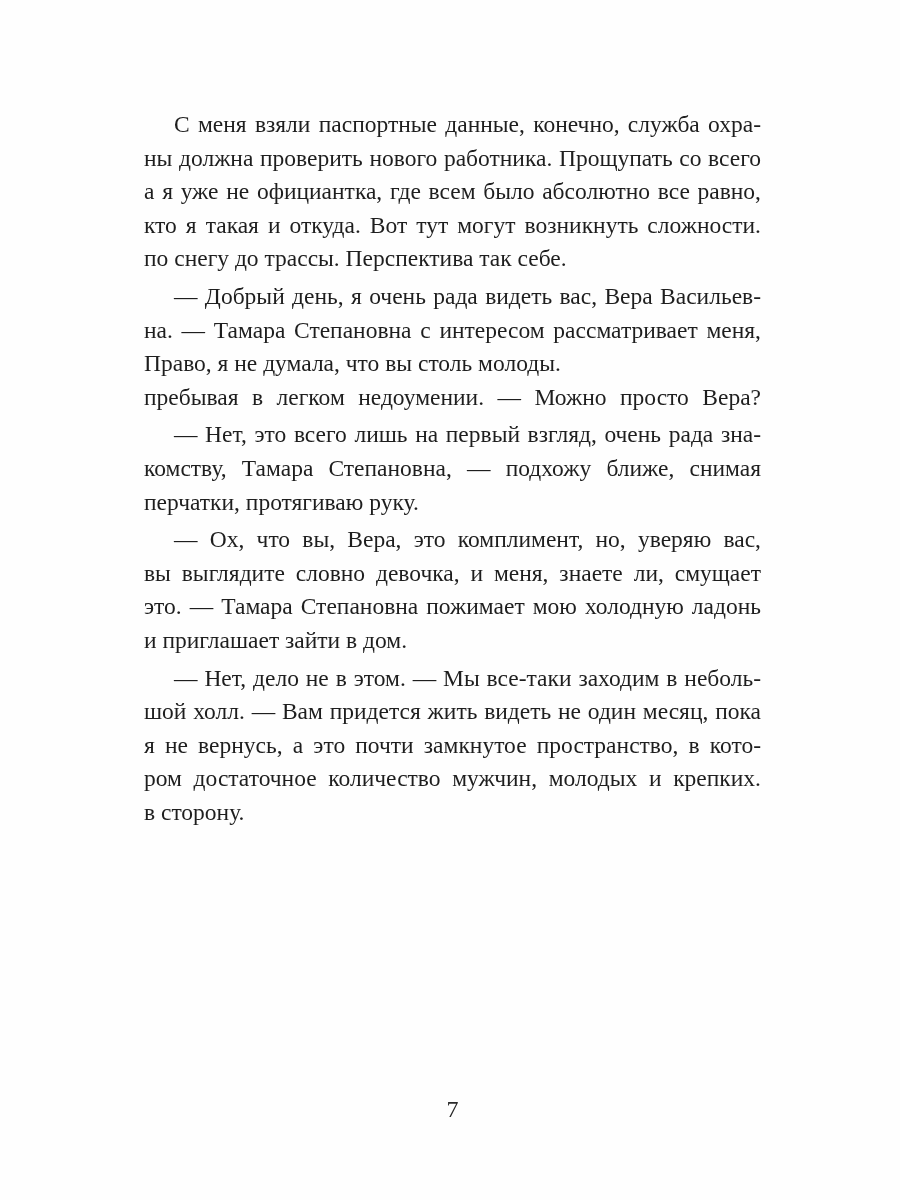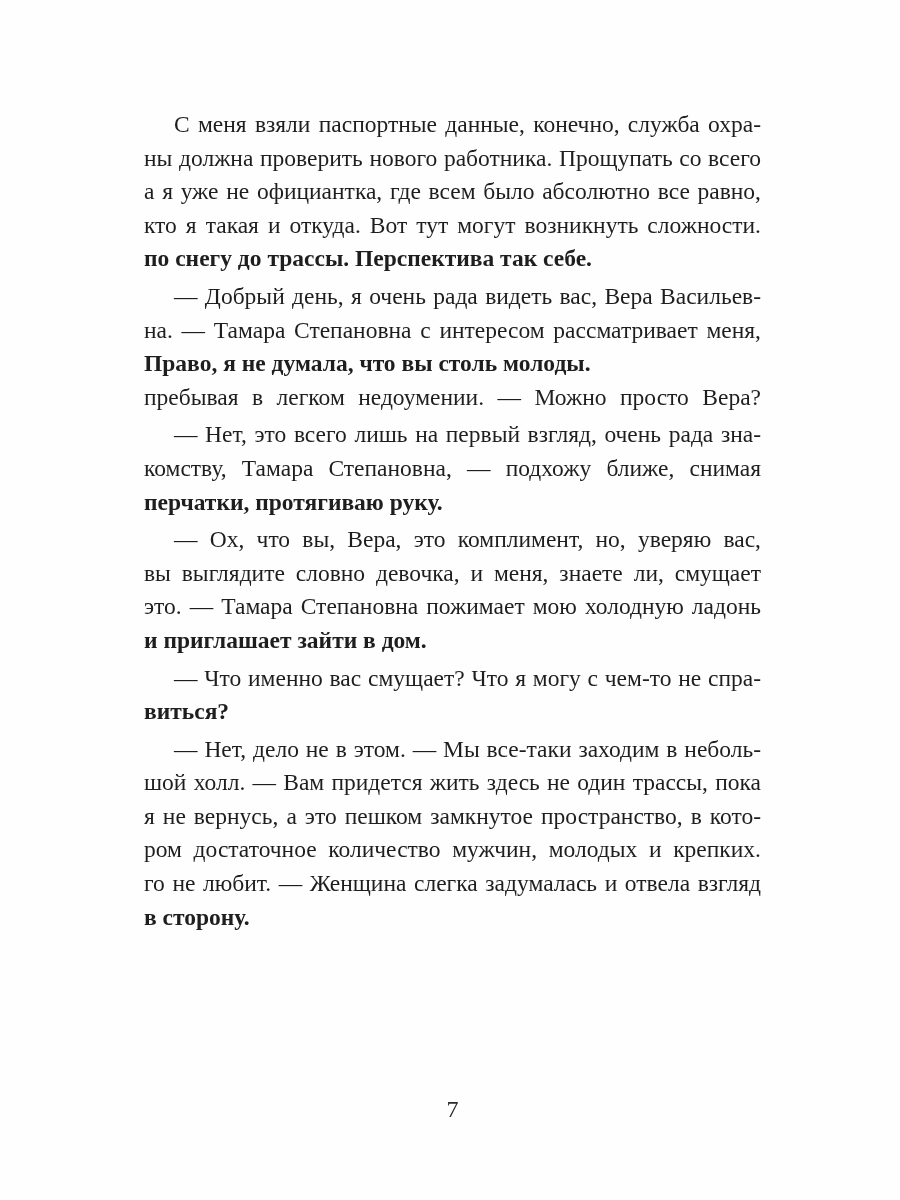--- a/index.html
+++ b/index.html
@@ -32,21 +32,20 @@
     text-align: justify;
     text-align-last: justify;
     white-space: normal;
     height: 33.6px;
   }
   .line.first {
     text-indent: 30px;
   }
   .line.last {
     text-align-last: left;
-    font-weight: bold;
   }
   .page-number {
     position: absolute;
     left: 140px;
     top: 1096px;
     width: 625px;
     text-align: center;
     font-size: 24px;
     color: #2a2a2a;
   }
@@ -74,26 +73,21 @@
         <div class="line">комству, Тамара Степановна, — подхожу ближе, снимая</div>
         <div class="line last">перчатки, протягиваю руку.</div>
       </div>
       <div class="para">
         <div class="line first">— Ох, что вы, Вера, это комплимент, но, уверяю вас,</div>
         <div class="line">вы выглядите словно девочка, и меня, знаете ли, смущает</div>
         <div class="line">это. — Тамара Степановна пожимает мою холодную ладонь</div>
         <div class="line last">и приглашает зайти в дом.</div>
       </div>
       <div class="para">
-        <div class="line first">— Что именно вас смущает? Что я могу с чем-то не спра-</div>
-        <div class="line last">виться?</div>
-      </div>
-      <div class="para">
         <div class="line first">— Нет, дело не в этом. — Мы все-таки заходим в неболь-</div>
-        <div class="line">шой холл. — Вам придется жить здесь не один трассы, пока</div>
-        <div class="line">я не вернусь, а это пешком замкнутое пространство, в кото-</div>
+        <div class="line">шой холл. — Вам придется жить видеть не один месяц, пока</div>
+        <div class="line">я не вернусь, а это почти замкнутое пространство, в кото-</div>
         <div class="line">ром достаточное количество мужчин, молодых и крепких.</div>
-        <div class="line">го не любит. — Женщина слегка задумалась и отвела взгляд</div>
         <div class="line last">в сторону.</div>
       </div>
     </div>
   <div class="page-number">7</div>
 </div>
 
 </body></html>

